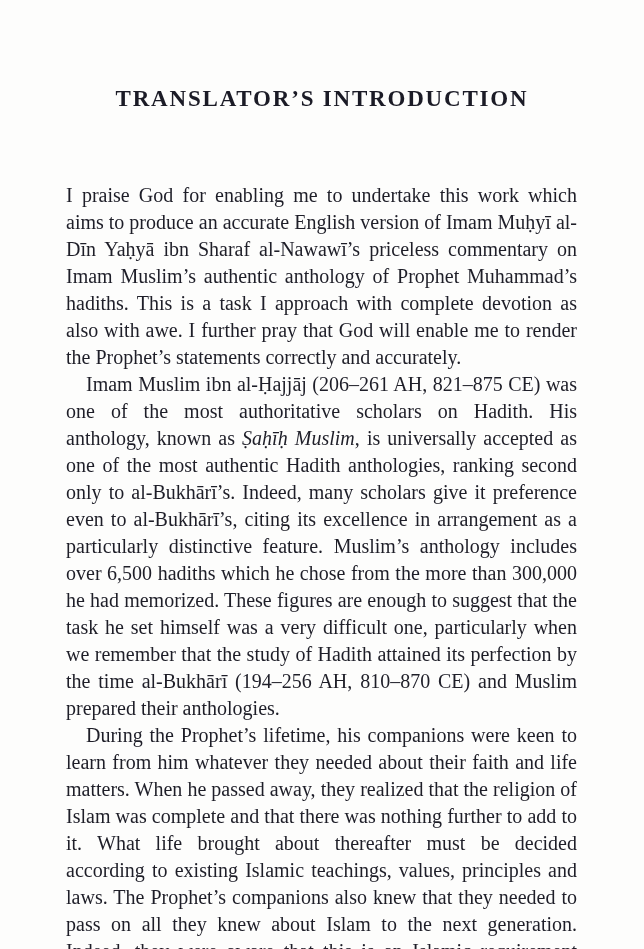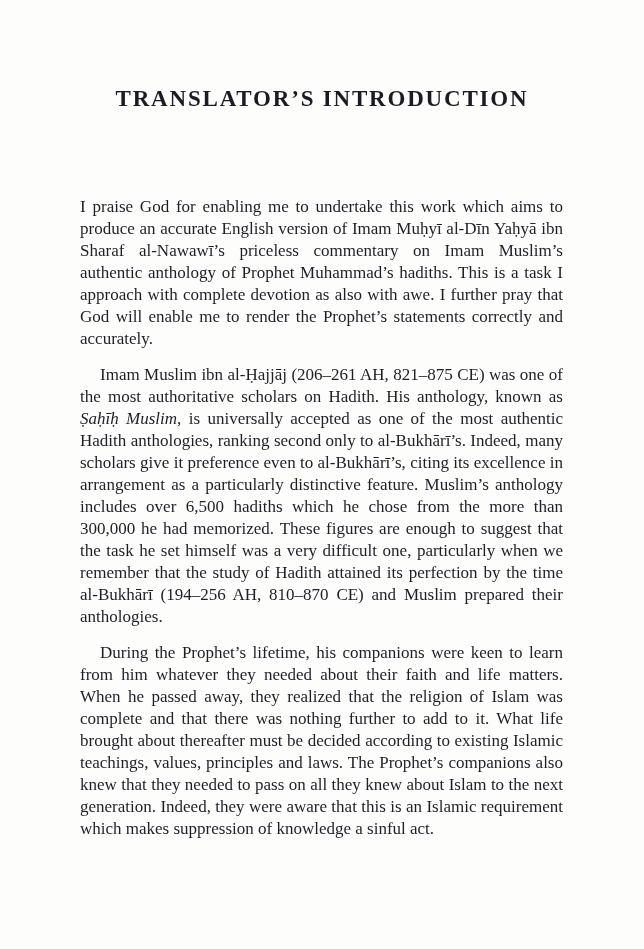--- a/index.html
+++ b/index.html
@@ -33,23 +33,23 @@
     line-height: 1.15;
     color: #1b1b26;
   }
   .body-text {
     position: absolute;
     top: 182px;
     left: 66px;
     width: 511px;
   }
   .para {
-    margin: 14px;
-    font-size: 17px;
-    line-height: 22px;
+    margin: 0;
+    font-size: 20px;
+    line-height: 27px;
     text-align: justify;
     text-justify: inter-word;
   }
   .para.indent {
     text-indent: 20px;
   }
   .para em {
     font-style: italic;
   }
   .page-number {

